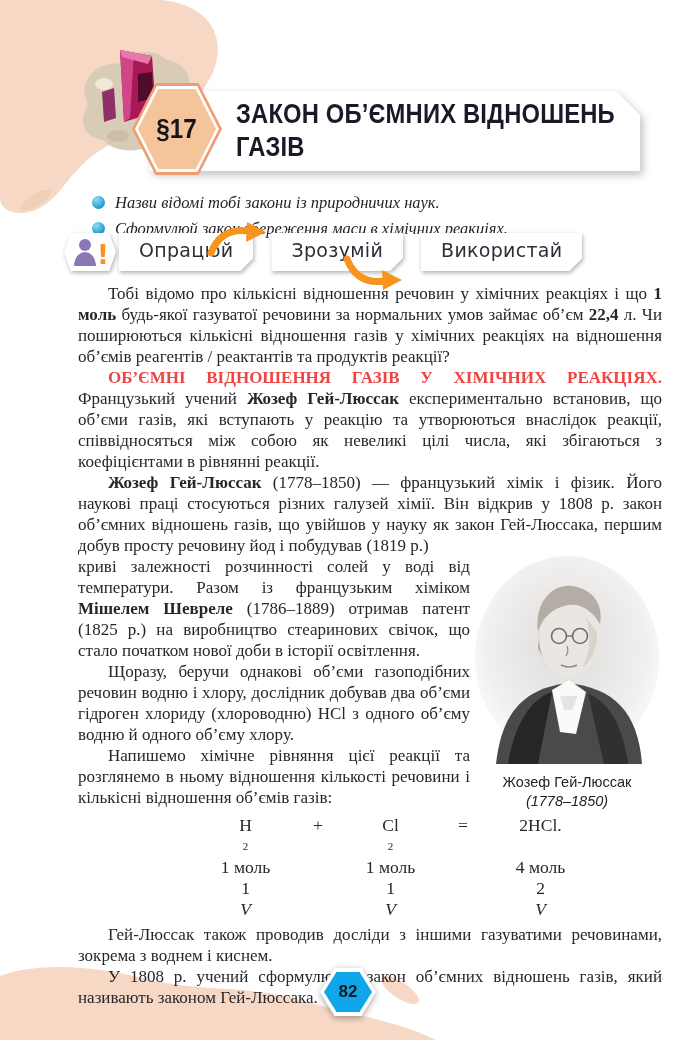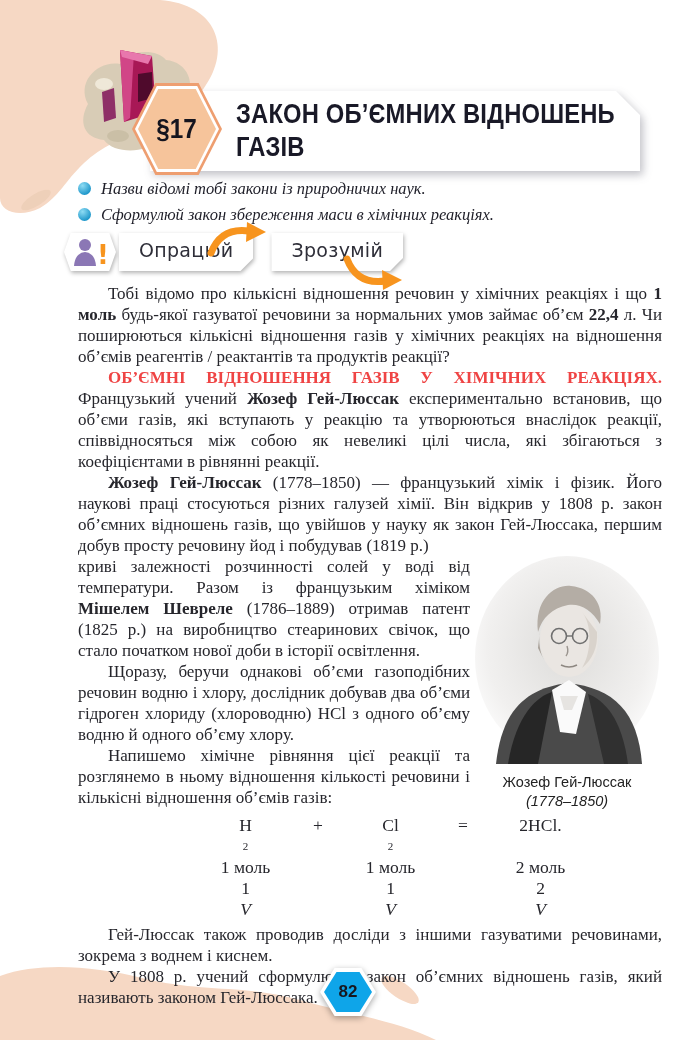--- a/index.html
+++ b/index.html
@@ -19,21 +19,21 @@
                transform:scaleX(.88);transform-origin:left top;letter-spacing:.2px;}
   .hexwrap{position:absolute;left:132px;top:83px;width:90px;height:92px;z-index:4;}
   .hex{position:absolute;clip-path:polygon(26% 0,74% 0,100% 50%,74% 100%,26% 100%,0 50%);}
   .hex.outer{inset:0;background:#ee9e70;}
   .hex.mid{inset:3px;background:#ffffff;}
   .hex.inner{inset:6px;background:#f6c49b;display:flex;align-items:center;justify-content:center;}
   .section-label{font-family:"Liberation Sans",sans-serif;font-weight:bold;font-size:27px;
                  color:#15151f;transform:scaleX(.9);}
 
   
-  .lead{position:absolute;left:78px;top:178px;width:560px;margin:0;padding:0;list-style:none;}
+  .lead{position:absolute;left:78px;top:178px;width:560px;margin:14px;padding:0;list-style:none;}
   .lead li{display:flex;gap:10px;align-items:flex-start;margin-bottom:4px;}
   .dot{flex:0 0 13px;width:13px;height:13px;margin-top:4px;border-radius:50%;
        background:radial-gradient(circle at 35% 28%, #8edcf4, #1b95c9 75%);}
   .lead .q{font-style:italic;font-size:16.5px;line-height:22px;color:#1e1e28;}
 
   
   .tabs{position:absolute;left:64px;top:233px;width:560px;height:46px;z-index:2;}
   .tabrow{display:flex;align-items:flex-start;}
   .chip-wrap{filter:drop-shadow(1px 2px 2px rgba(0,0,0,.30));}
   .badge{width:52px;height:38px;background:#fff;display:flex;align-items:center;justify-content:center;
@@ -139,20 +139,23 @@
       </div>
       <div class="gap18" style="width:3px"></div>
       <div class="chip-wrap">
           <div class="tab">Опрацюй</div>
         </div>
       <div class="gap18"></div>
       <div class="chip-wrap">
           <div class="tab">Зрозумій</div>
         </div>
       <div class="gap18"></div>
+      <div class="chip-wrap">
+          <div class="tab">Використай</div>
+        </div>
     </div>
     <svg class="arrow" style="left:140px;top:-12px" width="64" height="36" viewBox="0 0 64 36">
       <path d="M7,32 Q17,6 45,10" fill="none" stroke="#f7941e" stroke-width="7" stroke-linecap="round"></path>
       <polygon points="43,1 62,11 42,21" fill="#f7941e"></polygon>
     </svg>
     <svg class="arrow" style="left:276px;top:22px" width="64" height="36" viewBox="0 0 64 36">
       <g transform="scale(1,-1) translate(0,-36)">
         <path d="M7,32 Q17,6 45,10" fill="none" stroke="#f7941e" stroke-width="7" stroke-linecap="round"></path>
         <polygon points="43,1 62,11 42,21" fill="#f7941e"></polygon>
       </g>
@@ -221,21 +224,21 @@
           <span>=</span>
         </span>
       <span>
           <span>2HCl.</span>
         </span>
 
       <span>1 моль</span>
       <span></span>
       <span>1 моль</span>
       <span></span>
-      <span>2 моль</span>
+      <span>4 моль</span>
 
       <span>
           <span>1</span>
           <span class="i">V</span>
         </span>
       <span></span>
       <span>
           <span>1</span>
           <span class="i">V</span>
         </span>

